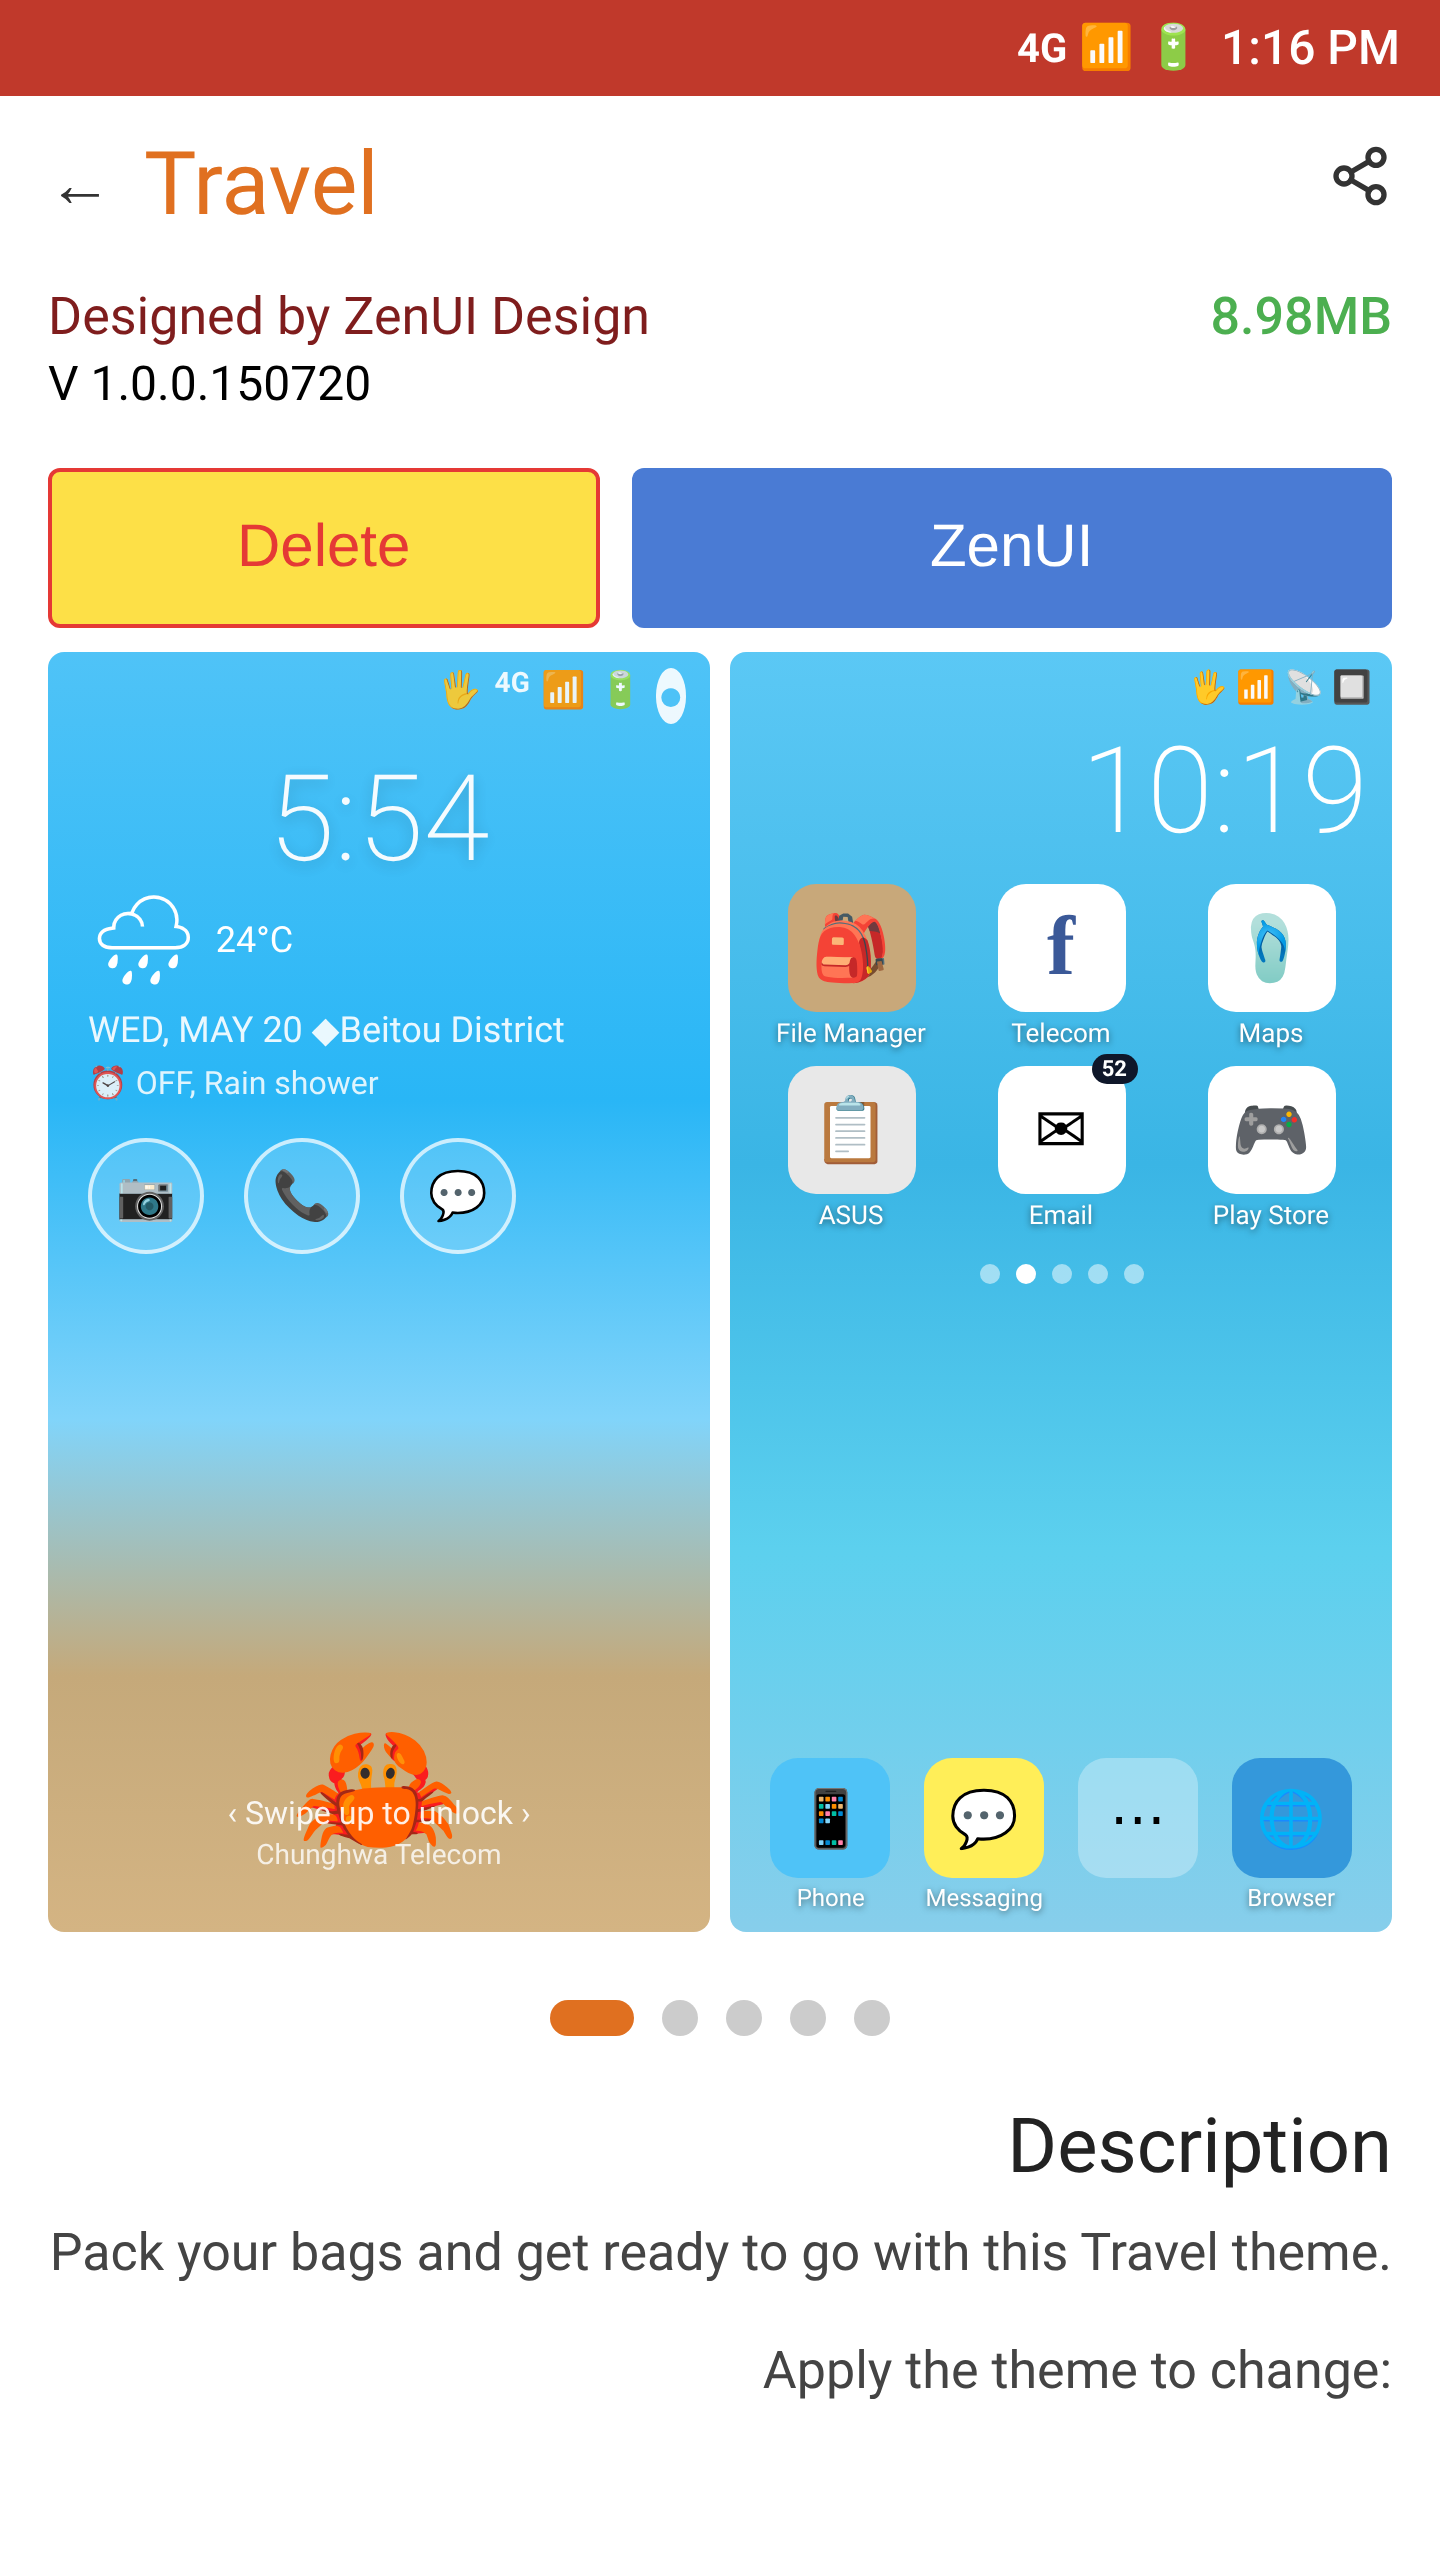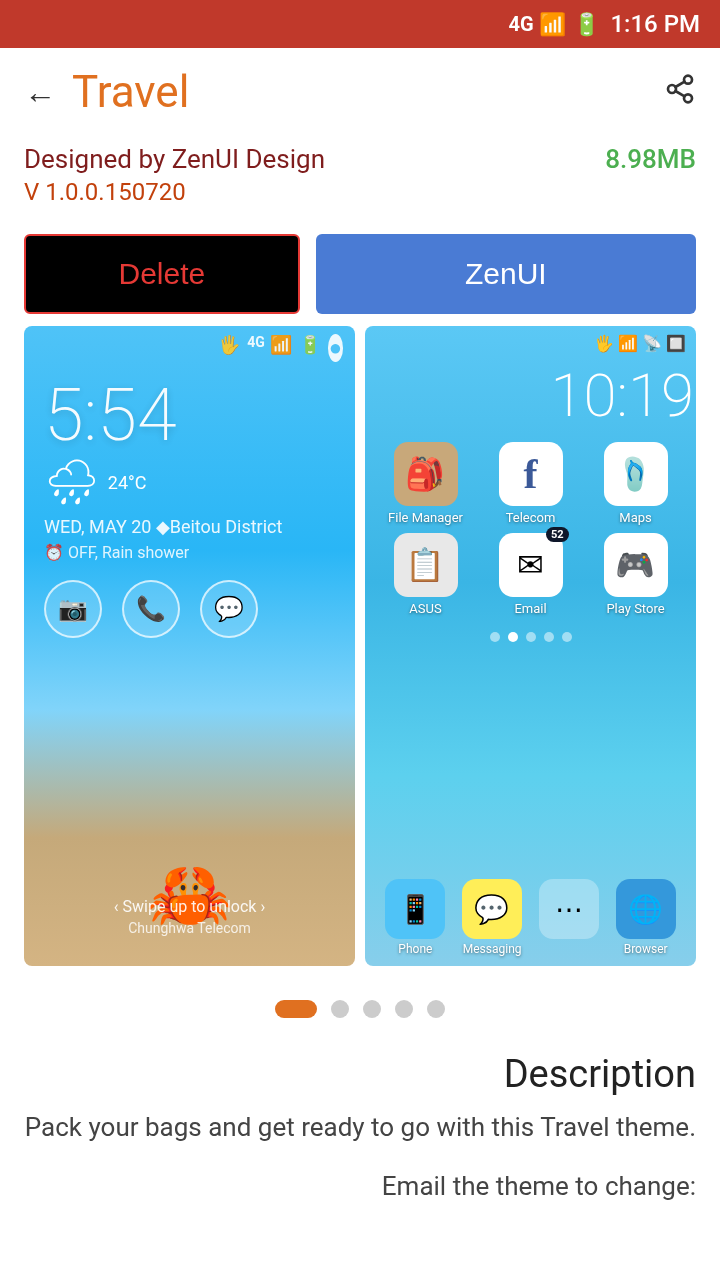--- a/index.html
+++ b/index.html
@@ -78,35 +78,35 @@
       color: #7f1d1d;
       font-weight: 400;
     }
     .file-size {
       font-size: 26px;
       color: #4CAF50;
       font-weight: 500;
     }
     .version {
       font-size: 24px;
-      color: #c2410c;
+      color: #000000;
       margin-top: 4px;
     }
 
     
     .action-buttons {
       display: flex;
       padding: 12px 24px;
       gap: 16px;
     }
     .btn-delete {
       flex: 1;
       height: 80px;
       border: 2.5px solid #e53935;
-      background: #000000;
+      background: #fde047;
       color: #e53935;
       font-size: 30px;
       font-weight: 500;
       border-radius: 6px;
       cursor: pointer;
     }
     .btn-apply {
       flex: 1.4;
       height: 80px;
       border: none;
@@ -149,24 +149,24 @@
       justify-content: flex-end;
       padding: 8px 12px;
       gap: 6px;
     }
     .lock-status-icon {
       color: white;
       font-size: 18px;
       opacity: 0.9;
     }
     .lock-time {
-      font-size: 72px;
+      font-size: 60px;
       color: white;
       font-weight: 200;
-      text-align: left;
+      text-align: center;
       padding: 10px 20px 0 20px;
       opacity: 0.95;
       text-shadow: 0 2px 8px rgba(0,0,0,0.2);
       line-height: 1;
     }
     .lock-weather {
       display: flex;
       align-items: center;
       padding: 4px 20px;
       gap: 8px;
@@ -255,21 +255,21 @@
     }
     .home-status-icon {
       color: white;
       font-size: 16px;
     }
     .home-time {
       font-size: 60px;
       color: white;
       font-weight: 200;
       text-align: right;
-      padding: 5px 2px 0 14px;
+      padding: 5px 12px 0 14px;
       line-height: 1;
     }
     .home-date {
       font-size: 14px;
       color: white;
       text-align: right;
       padding: 2px 14px;
       opacity: 0.9;
     }
     .app-grid {
@@ -551,14 +551,14 @@
   <div class="car-dot active"></div>
   <div class="car-dot"></div>
   <div class="car-dot"></div>
   <div class="car-dot"></div>
   <div class="car-dot"></div>
 </div>
 
 <div class="description-section">
   <h2 class="desc-title">Description</h2>
   <p class="desc-text">Pack your bags and get ready to go with this Travel theme.</p>
-  <p class="desc-subtext">Email the theme to change:</p>
+  <p class="desc-subtext">Apply the theme to change:</p>
 </div>
 
 </body></html>

